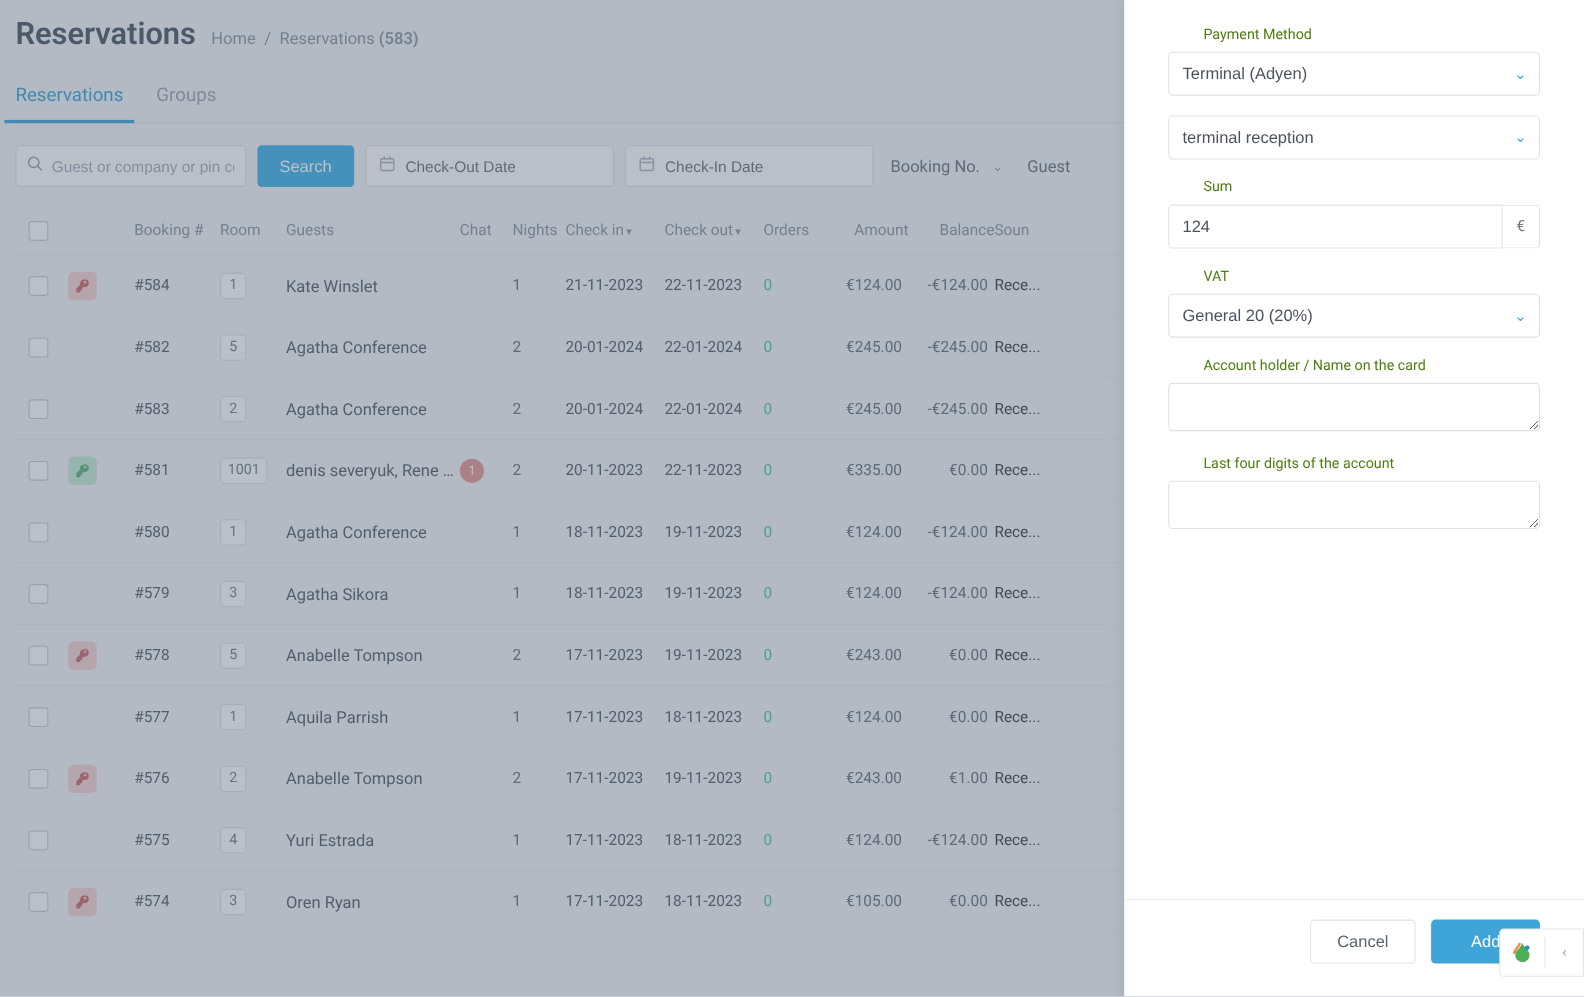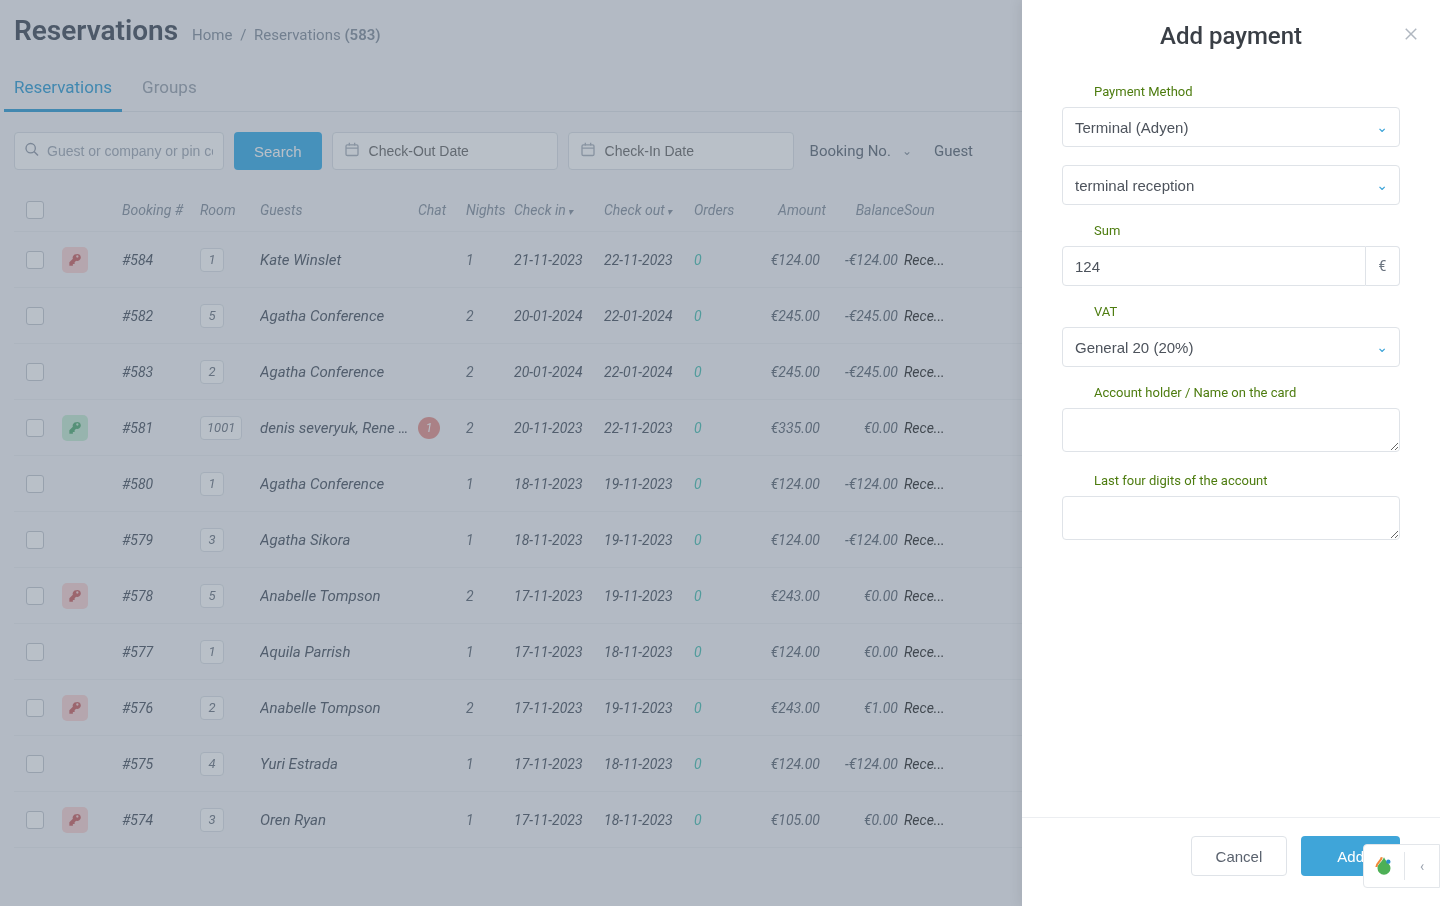--- a/index.html
+++ b/index.html
@@ -23,21 +23,21 @@
 .search-wrap .icon { position: absolute; left: 10px; top: 50%; transform: translateY(-50%); color: #9aa2ae; }
 .search-input { width: 100%; height: 38px; border: 1px solid #dfe3e8; border-radius: 4px; padding: 0 10px 0 32px; font-size: 14px; color: #555; background: #fff; }
 .search-input::placeholder { color: #a8b0bb; }
 .btn-search { height: 38px; padding: 0 20px; background: #46b3ea; color: #fff; border: none; border-radius: 4px; font-size: 15px; cursor: pointer; }
 .date-input { position: relative; width: 226px; }
 .date-input .cal-icon { position: absolute; left: 12px; top: 50%; transform: translateY(-50%); color: #b0b7c0; }
 .date-input input { width: 100%; height: 38px; border: 1px solid #dfe3e8; border-radius: 4px; padding: 0 10px 0 36px; font-size: 14px; background: #fff; color: #555; }
 .filter-dd { display: flex; align-items: center; gap: 11px; padding: 0 6px; color: #6b7480; font-size: 15px; cursor: pointer; white-space: nowrap; }
 .chev-down { font-size: 12px; color: #8e98a5; }
 
-.table { width: 100%; font-style: italic; }
+.table { width: 100%; }
 .thead, .trow { display: grid; grid-template-columns: 42px 60px 78px 60px 158px 48px 48px 90px 90px 54px 78px 78px 70px; align-items: center; padding: 0 6px; }
 .thead { height: 44px; color: #8e98a5; font-size: 14px; border-bottom: 1px solid #eceef1; }
 .thead .th { white-space: nowrap; }
 .trow { height: 56px; border-bottom: 1px solid #eceef1; color: #5a626e; font-size: 14px; }
 .checkbox { width: 18px; height: 18px; border: 1px solid #c8cdd4; border-radius: 3px; background: #fff; margin-left: 6px; }
 .key-badge { width: 26px; height: 26px; border-radius: 5px; display: inline-flex; align-items: center; justify-content: center; font-size: 14px; }
 .key-red { background: #f8d5d5; color: #d06f6f; }
 .key-green { background: #c9ecd5; color: #5fb47e; }
 .room-pill { display: inline-flex; min-width: 24px; height: 24px; padding: 0 6px; border: 1px solid #dfe3e8; border-radius: 4px; align-items: center; justify-content: center; color: #7a828d; font-size: 13px; background:#fff; }
 .guests { white-space: nowrap; overflow: hidden; text-overflow: ellipsis; color: #5a626e; font-size: 15px; }
@@ -364,29 +364,20 @@
           <div class="balance cell-right">€0.00</div>
           <div class="source">Rece...</div>
         </div>
       </div>
   </div>
 </div>
 
 <div class="overlay"></div>
 
 <div class="panel">
-  <div class="panel-head">
-    <div class="panel-title">Add payment</div>
-    <div class="panel-close">
-      <svg width="18" height="18" viewBox="0 0 24 24" fill="none" stroke="currentColor" stroke-width="2">
-          <line x1="5" y1="5" x2="19" y2="19"></line>
-          <line x1="19" y1="5" x2="5" y2="19"></line>
-        </svg>
-    </div>
-  </div>
   <div class="panel-body">
     <div class="field">
       <label class="field-label">Payment Method</label>
       <div class="select-wrap">
         <select><option>Terminal (Adyen)</option></select>
         <span class="chev">⌄</span>
       </div>
     </div>
     <div class="field">
       <div class="select-wrap">

